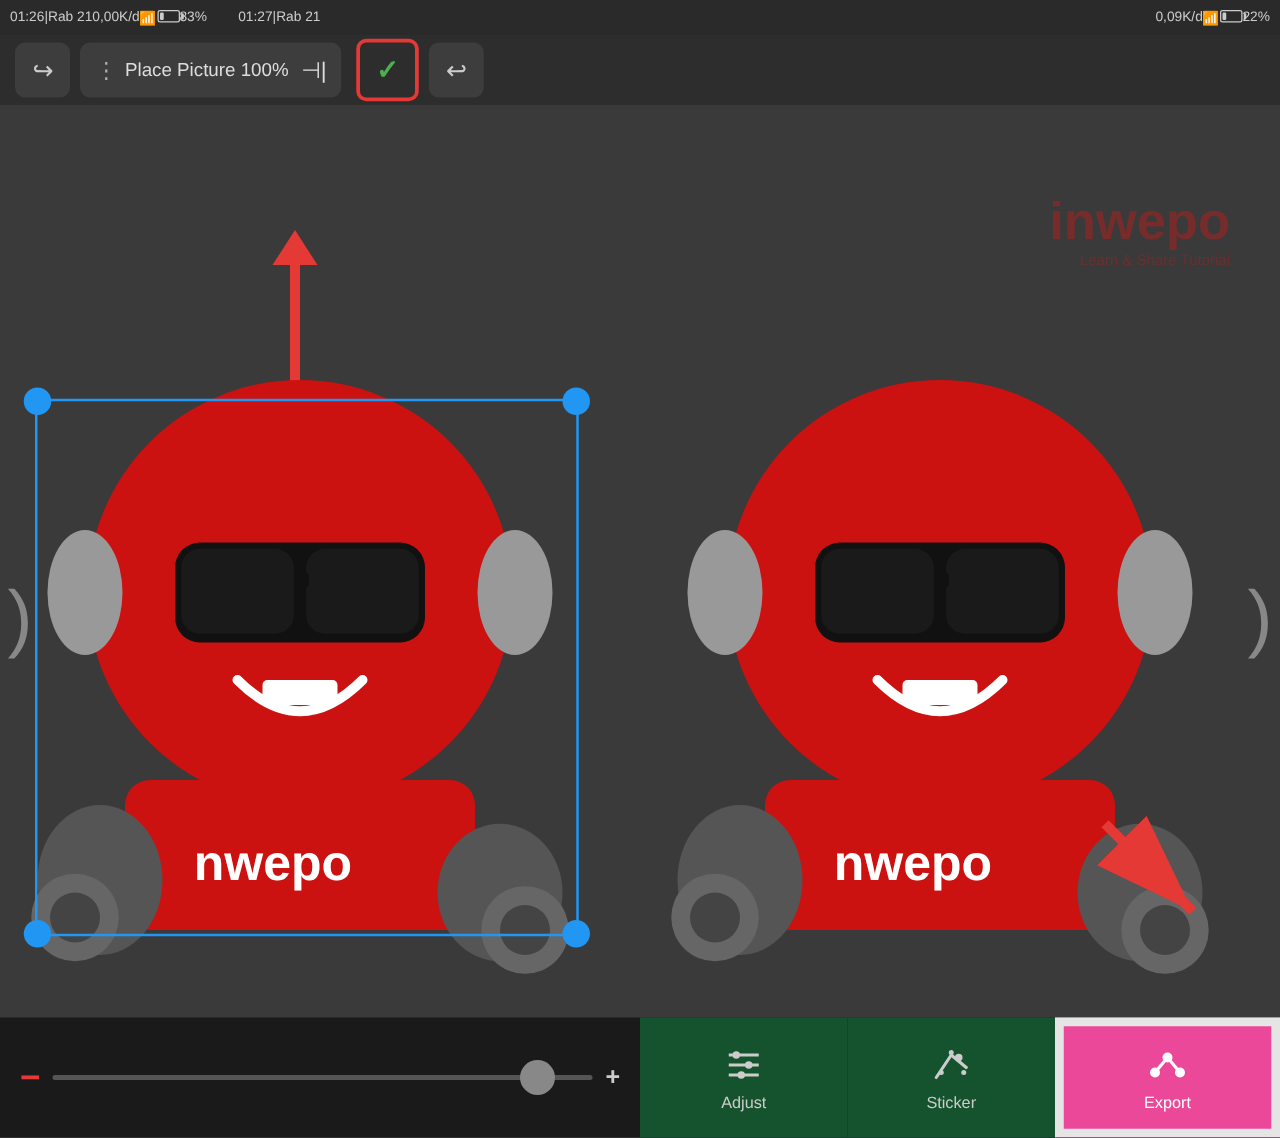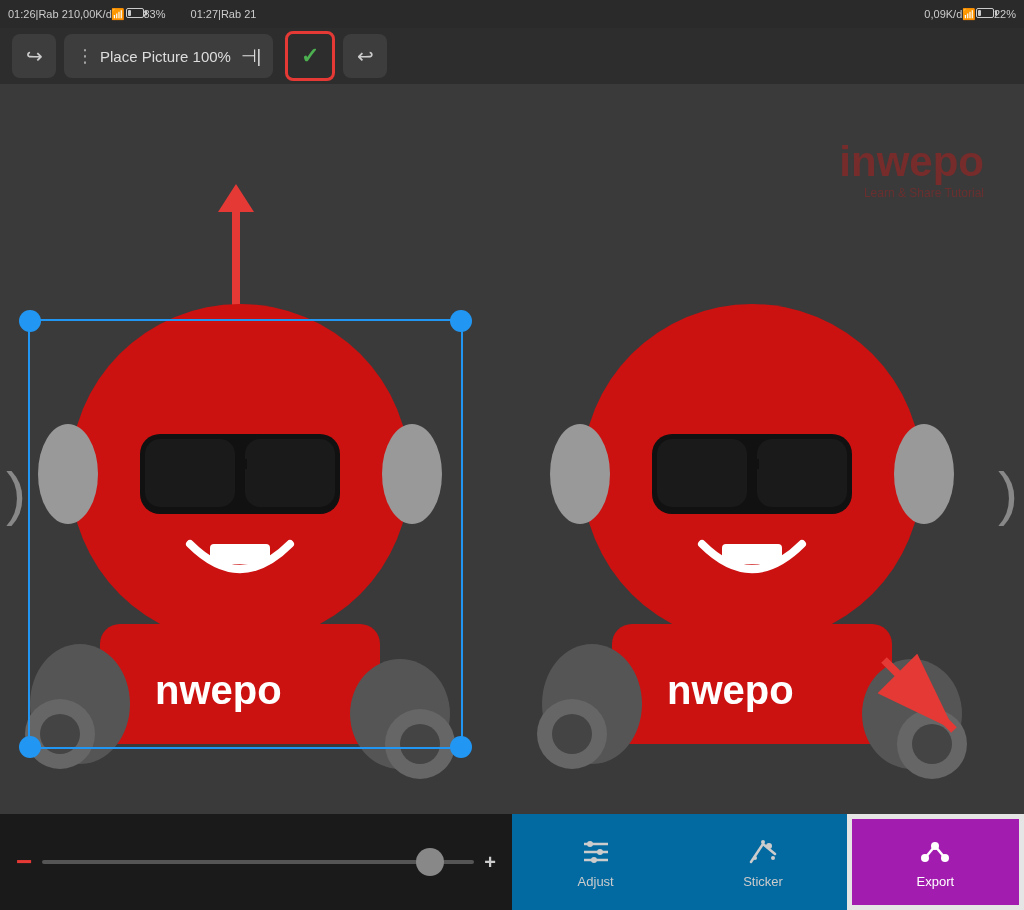--- a/index.html
+++ b/index.html
@@ -191,21 +191,21 @@
       height: 0;
       border-left: 18px solid transparent;
       border-right: 18px solid transparent;
       border-bottom: 28px solid #e53935;
       order: -1;
     }
 
     
     .watermark {
       position: absolute;
-      top: 54px;
+      top: 69px;
       right: 40px;
       text-align: right;
     }
     .watermark-main {
       font-size: 42px;
       font-weight: bold;
       color: rgba(180, 30, 30, 0.5);
     }
     .watermark-sub {
       font-size: 12px;
@@ -257,21 +257,21 @@
       align-items: stretch;
     }
     .menu-item {
       flex: 1;
       display: flex;
       flex-direction: column;
       align-items: center;
       justify-content: center;
       gap: 6px;
       cursor: pointer;
-      background: #0369a1;
+      background: #14532d;
     }
     .menu-item.active {
       border: 3px solid #2196f3;
       background: #1a3a5c;
     }
     .menu-label {
       font-size: 13px;
       color: #ccc;
     }
     .menu-item.active .menu-icon,
@@ -460,21 +460,21 @@
         <line x1="16" y1="8" x2="28" y2="18" stroke="#ccc" stroke-width="2.5" stroke-linecap="round"></line>
         <circle cx="22" cy="10" r="3" fill="#ccc"></circle>
         <circle cx="8" cy="22" r="2" fill="#ccc"></circle>
         <circle cx="26" cy="22" r="2" fill="#ccc"></circle>
         <circle cx="16" cy="6" r="2" fill="#ccc"></circle>
       </svg>
       <span class="menu-label">Sticker</span>
     </div>
 
 
-    <div class="menu-item active" style="background:#a21caf; border: 5px solid #e5e5e5;">
+    <div class="menu-item active" style="background:#ec4899; border: 7px solid #e5e5e5;">
       <svg width="32" height="32" viewBox="0 0 32 32">
         <circle cx="16" cy="10" r="4" fill="white"></circle>
         <circle cx="6" cy="22" r="4" fill="white"></circle>
         <circle cx="26" cy="22" r="4" fill="white"></circle>
         <line x1="16" y1="10" x2="6" y2="22" stroke="white" stroke-width="2.5"></line>
         <line x1="16" y1="10" x2="26" y2="22" stroke="white" stroke-width="2.5"></line>
       </svg>
       <span class="menu-label" style="color:white;">Export</span>
     </div>
 

